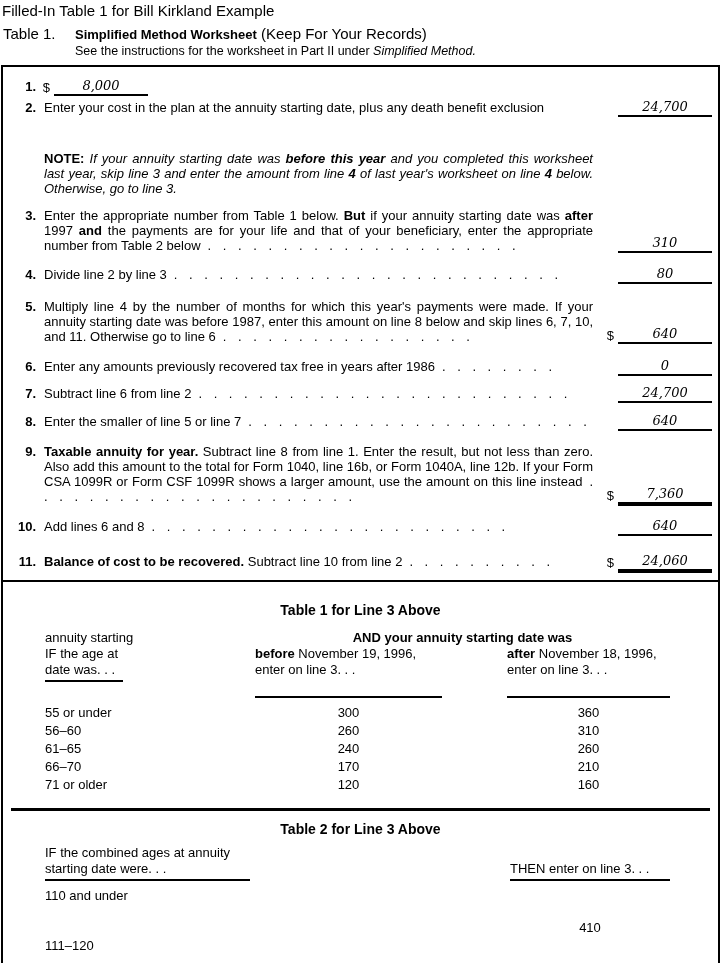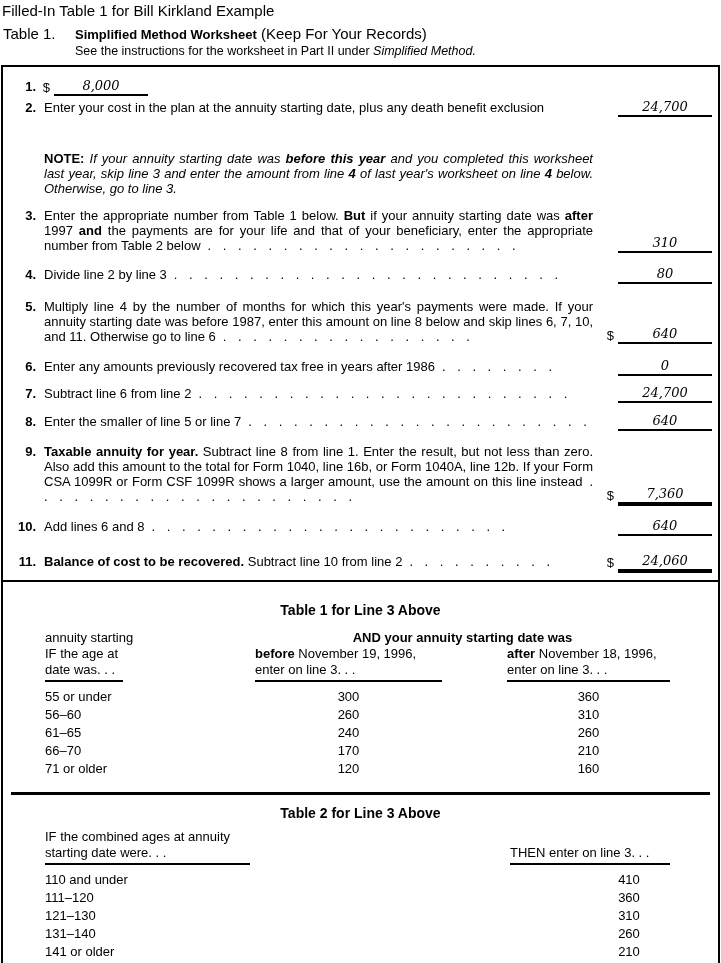--- a/index.html
+++ b/index.html
@@ -46,30 +46,30 @@
   .tt2{margin-top:10px;}
   .t-head,.trow{display:flex;margin-left:42px;line-height:16px;}
   .t-head{margin-top:12px;}
   .trow{line-height:18px;}
   .col-age{width:210px;flex:none;}
   .rule-a{width:78px;border-bottom:2px solid #000;padding-bottom:2px;}
   .t1-right{width:415px;flex:none;}
   .and-hdr{text-align:center;font-weight:bold;width:415px;}
   .subheads{display:flex;}
   .col-before-h{width:187px;margin-right:65px;flex:none;border-bottom:2px solid #000;padding-bottom:2px;}
-  .col-after-h{width:163px;flex:none;border-bottom:2px solid #000;padding-bottom:2px;}
+  .col-after-h{width:163px;flex:none;border-bottom:2px solid #000;padding-bottom:18px;}
   .col-before{width:187px;margin-right:65px;flex:none;text-align:center;}
   .col-after{width:163px;flex:none;text-align:center;}
   .t2-head{display:flex;align-items:flex-end;margin-left:42px;margin-top:8px;line-height:16px;}
   .col2-age{width:205px;flex:none;margin-right:260px;}
   .rule-b{border-bottom:2px solid #000;padding-bottom:2px;}
   .col2-then{width:160px;flex:none;border-bottom:2px solid #000;padding-bottom:2px;}
-  .t2row{display:flex;margin-left:42px;line-height:18px;gap:39px;}
+  .t2row{display:flex;margin-left:42px;line-height:18px;}
   .t2-ages{width:465px;flex:none;}
-  .t2-val{width:160px;flex:none;text-align:center;}
+  .t2-val{width:160px;flex:none;text-align:center;margin-top:32px;}
   .tbl-divider{height:3px;background:#000;margin:14px 8px 10px 8px;}
 </style>
 </head>
 <body>
 
 <div class="page">
 
   <div class="doc-heading">Filled-In Table 1 for Bill Kirkland Example</div>
 
   <div class="title-row">

